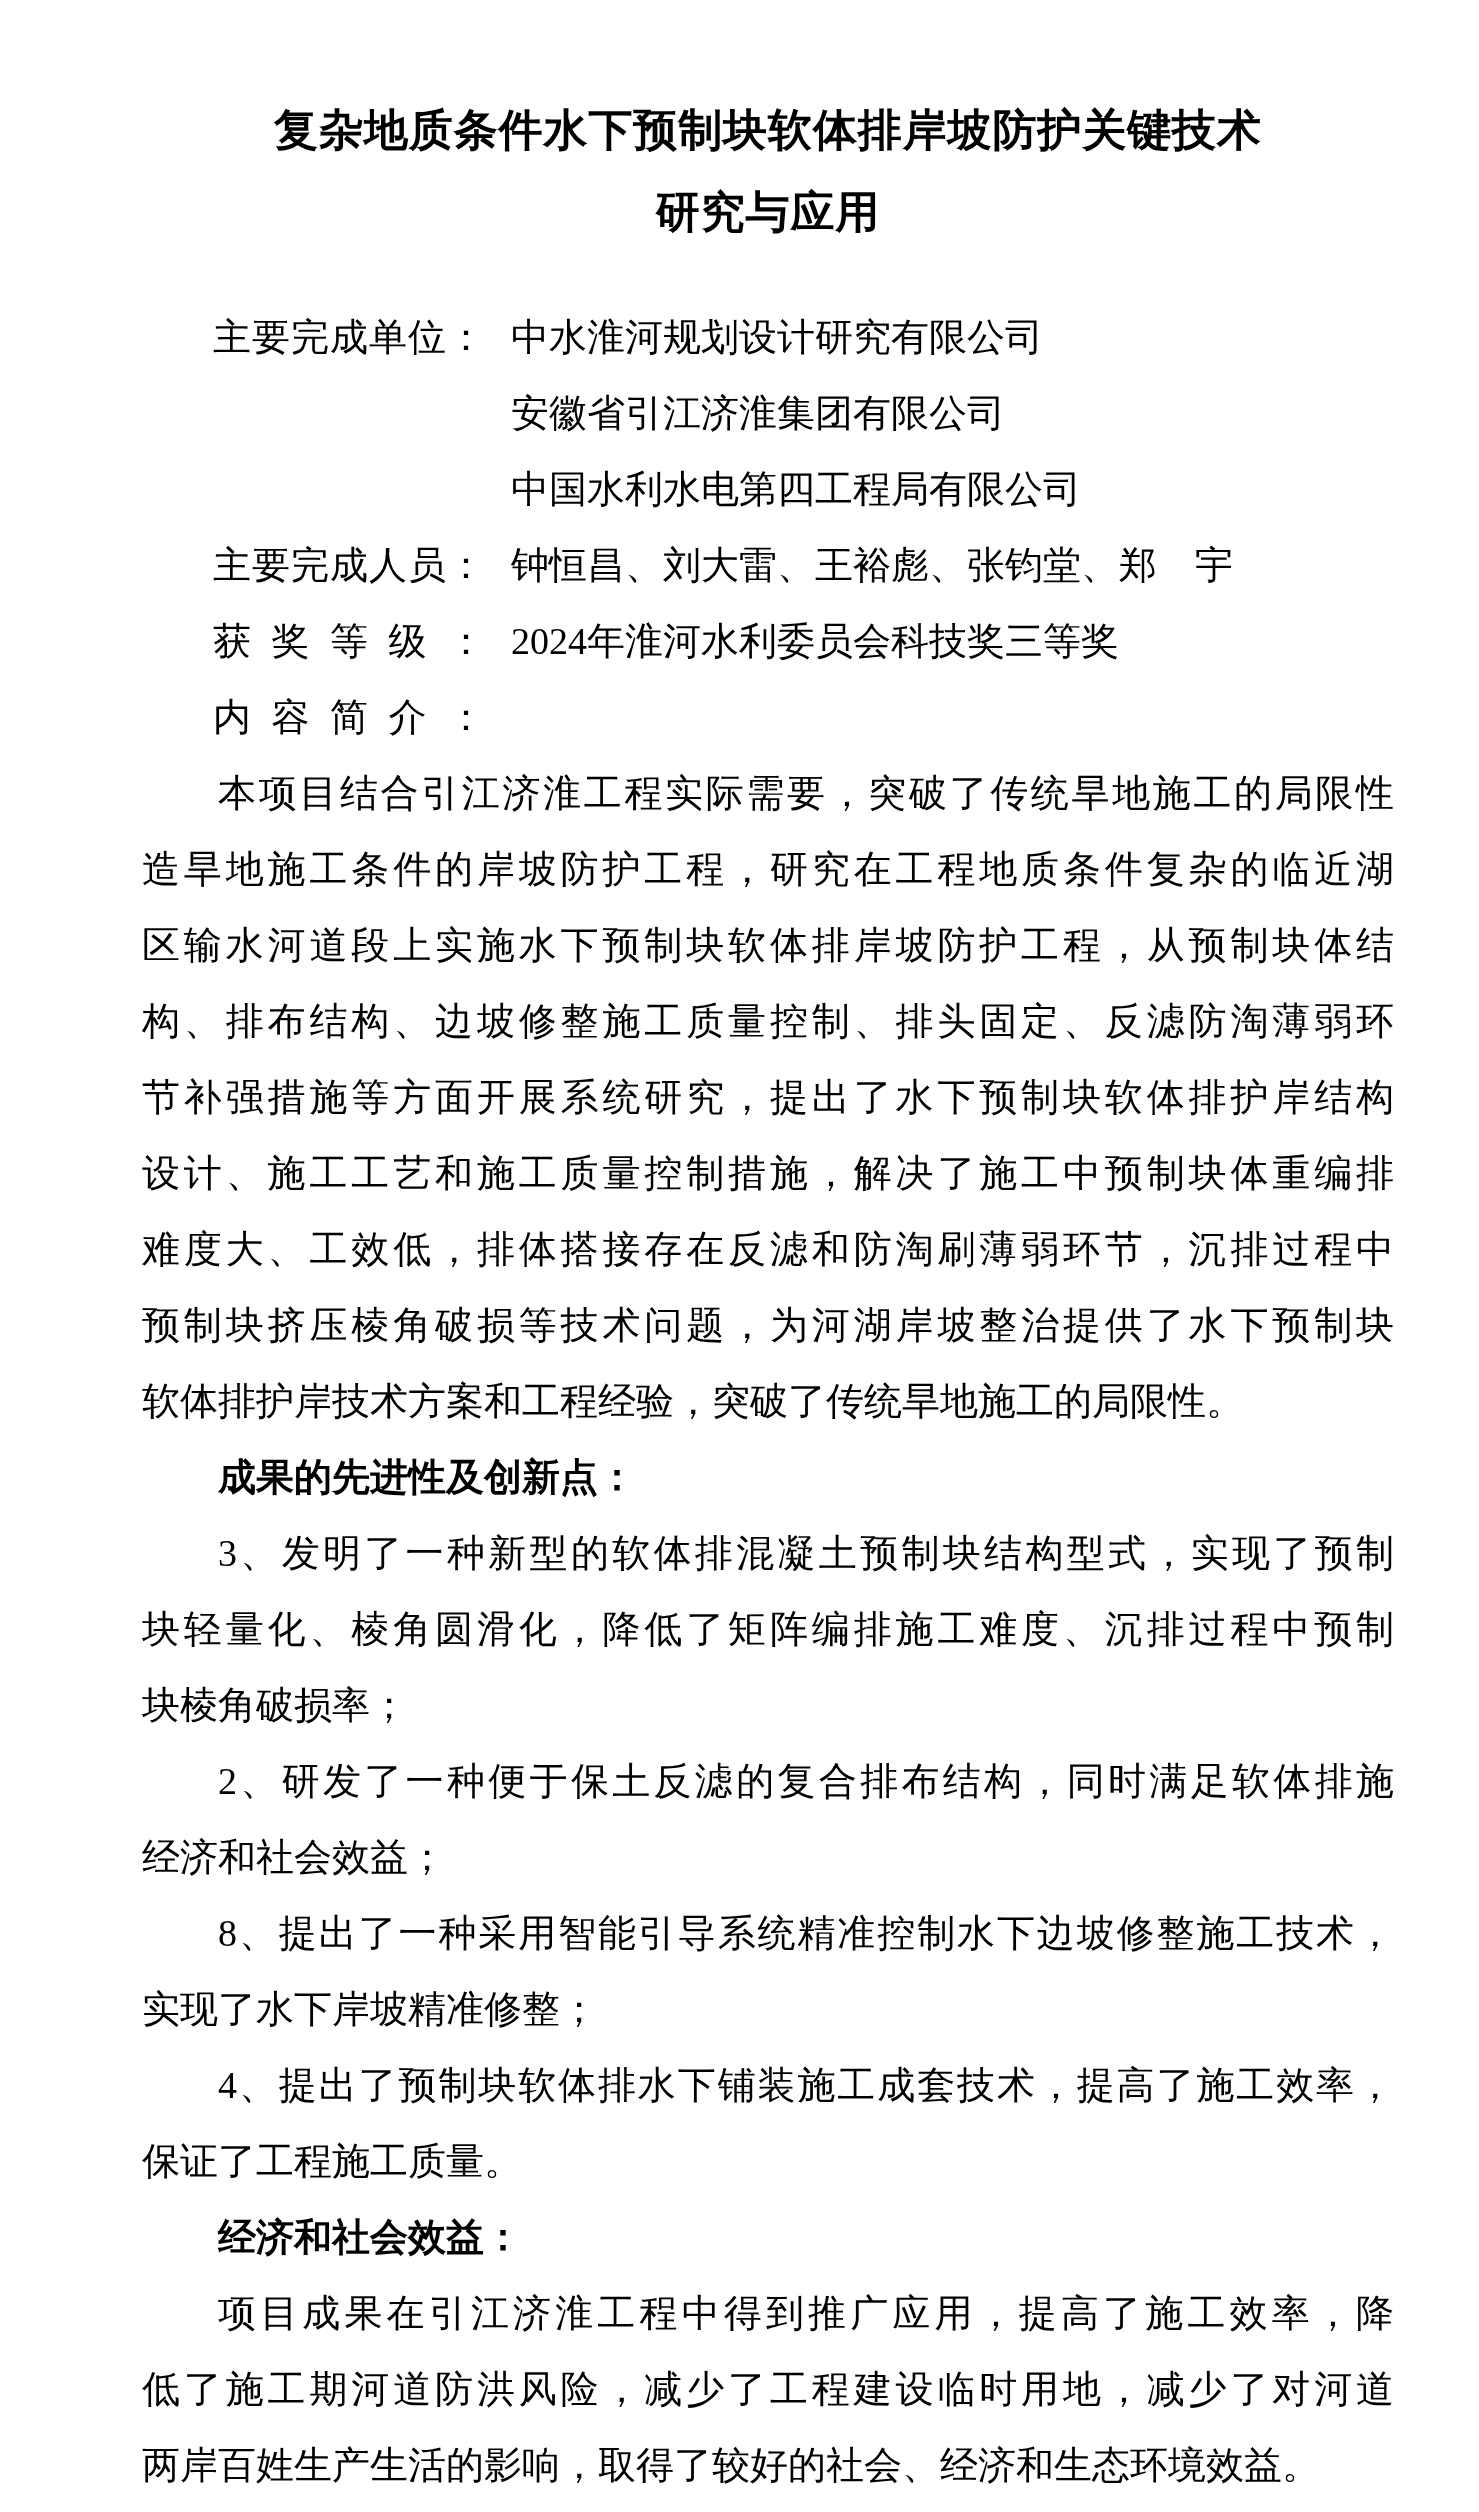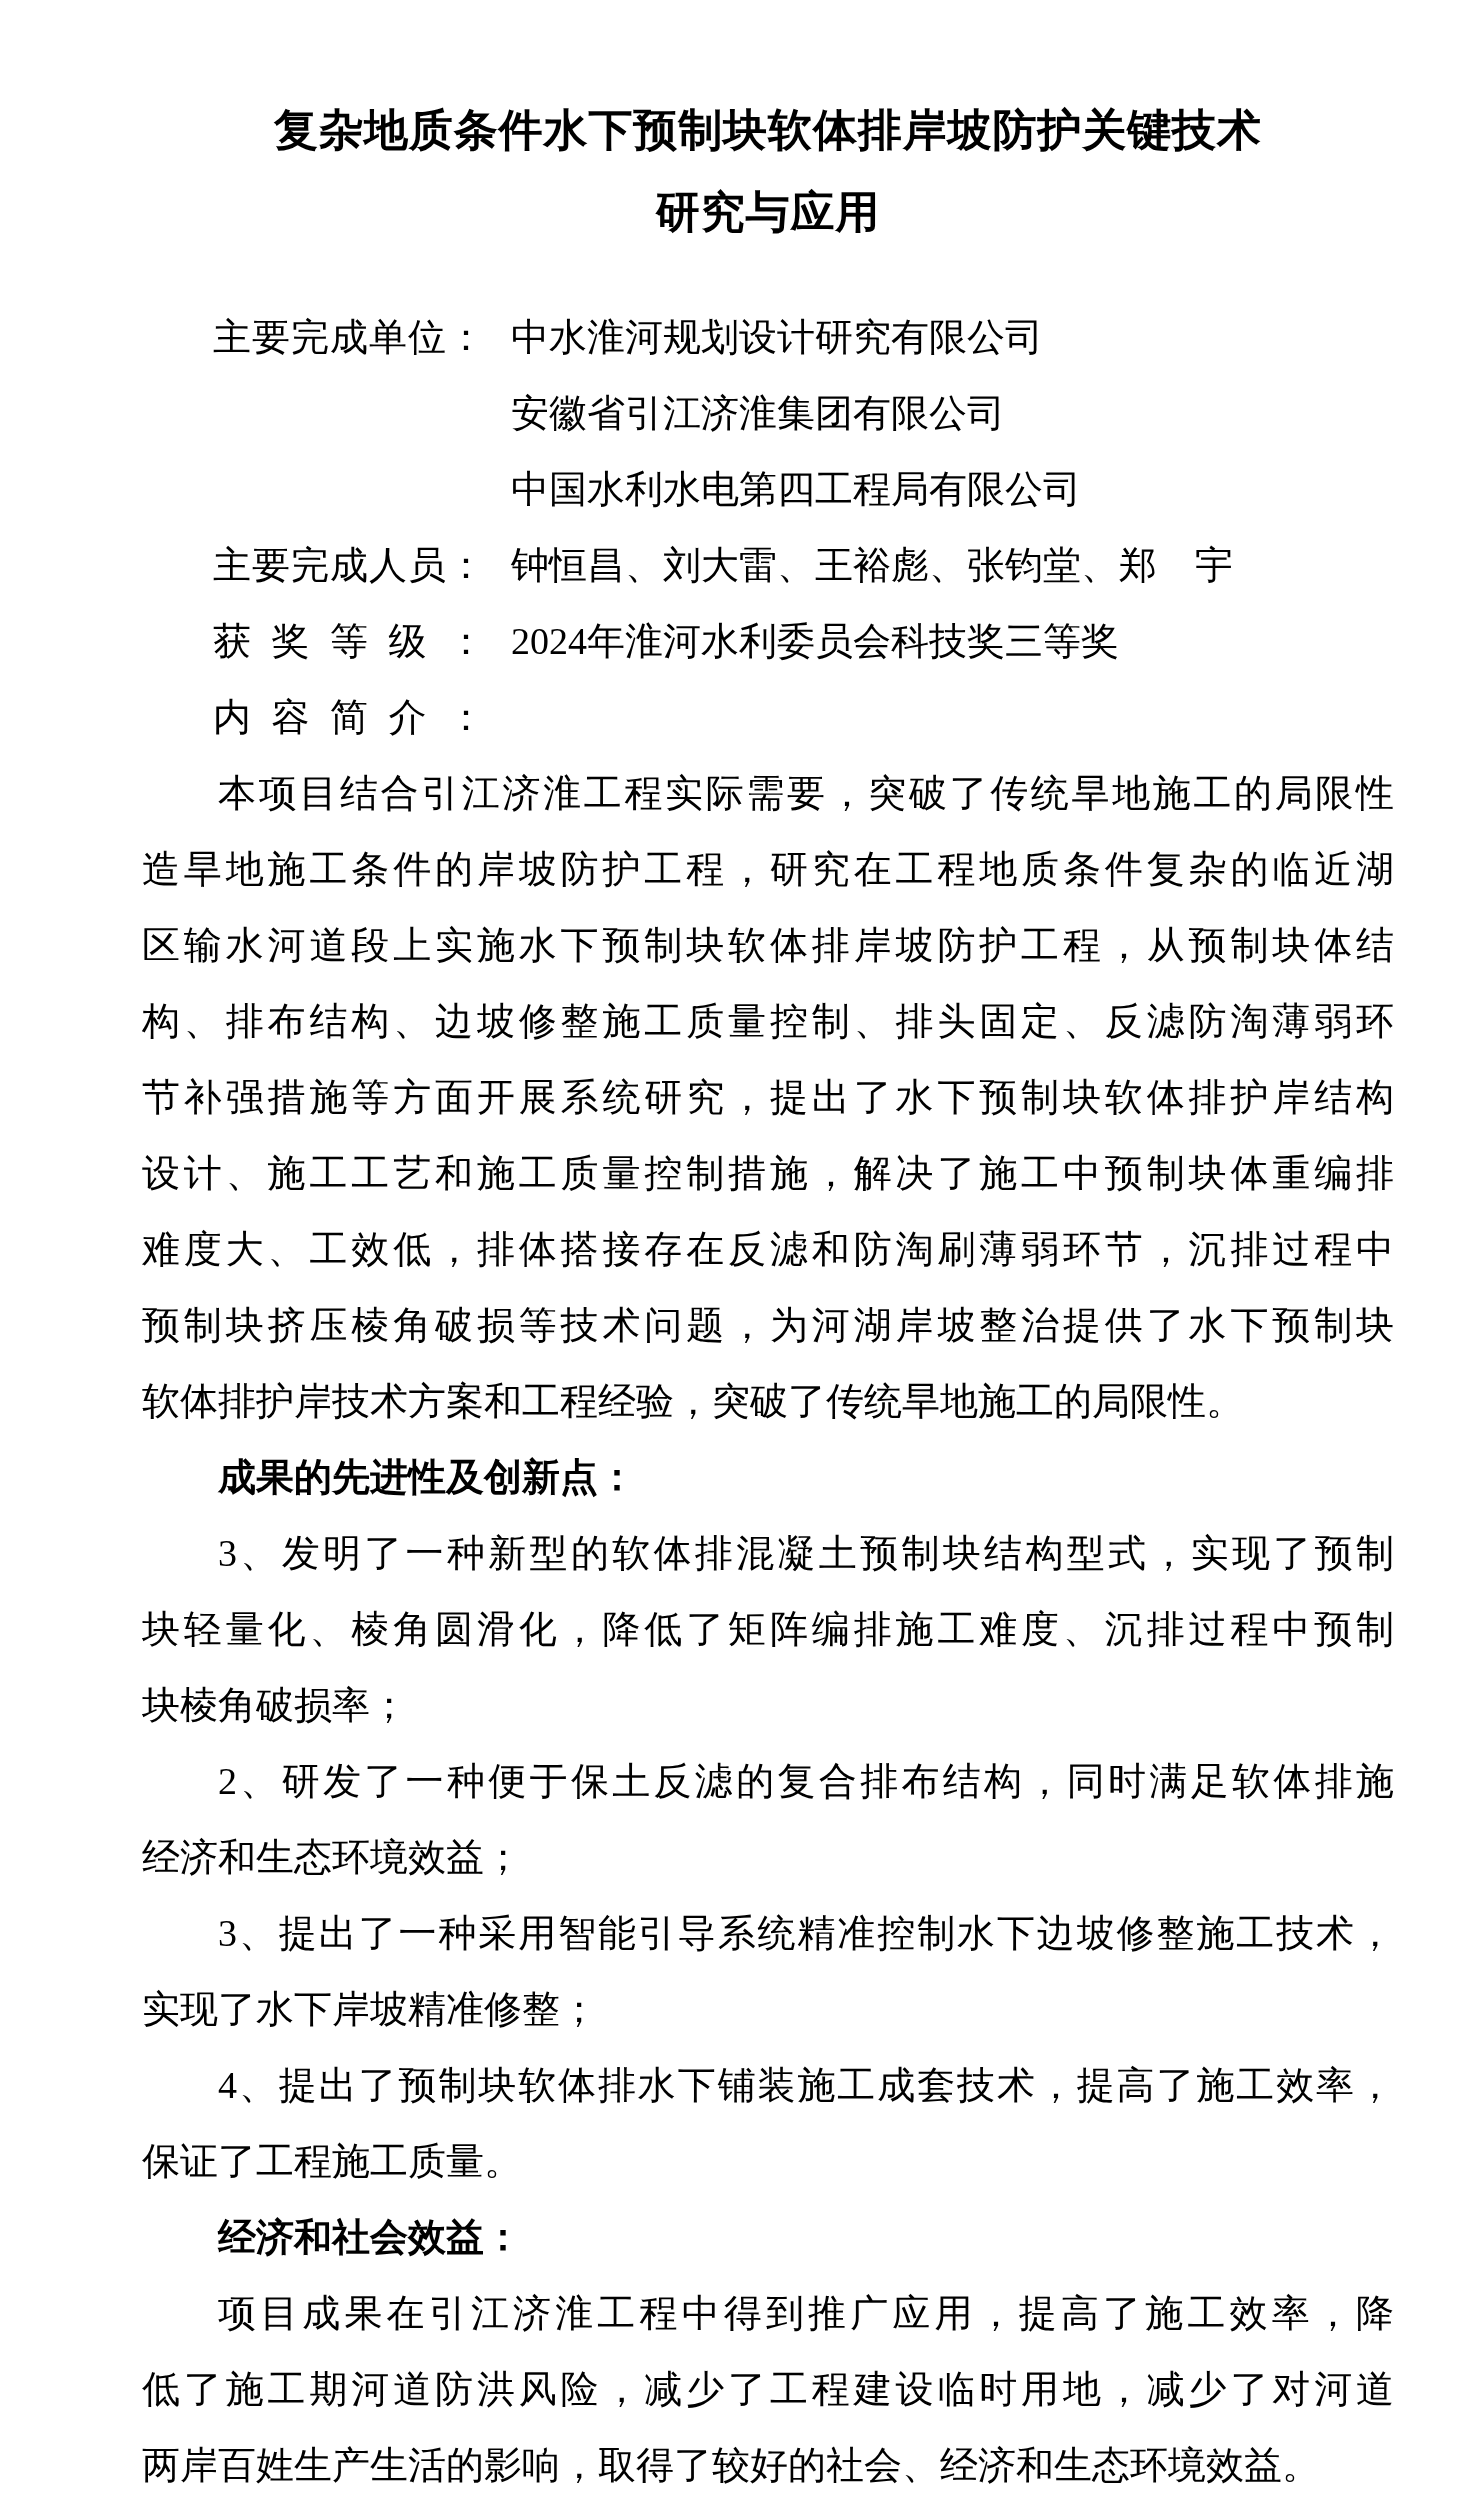--- a/index.html
+++ b/index.html
@@ -121,22 +121,22 @@
         <div class="bline">预制块挤压棱角破损等技术问题，为河湖岸坡整治提供了水下预制块</div>
         <div class="bline end">软体排护岸技术方案和工程经验，突破了传统旱地施工的局限性。</div>
       </div>
 
     <div class="heading">成果的先进性及创新点：</div>
     <div class="para-block">
         <div class="bline first">3、发明了一种新型的软体排混凝土预制块结构型式，实现了预制</div>
         <div class="bline">块轻量化、棱角圆滑化，降低了矩阵编排施工难度、沉排过程中预制</div>
         <div class="bline end">块棱角破损率；</div>
         <div class="bline first">2、研发了一种便于保土反滤的复合排布结构，同时满足软体排施</div>
-        <div class="bline end">经济和生态环境效益；</div>
-        <div class="bline first">3、提出了一种采用智能引导系统精准控制水下边坡修整施工技术，</div>
+        <div class="bline end">经济和社会效益；</div>
+        <div class="bline first">8、提出了一种采用智能引导系统精准控制水下边坡修整施工技术，</div>
         <div class="bline end">实现了水下岸坡精准修整；</div>
         <div class="bline first">4、提出了预制块软体排水下铺装施工成套技术，提高了施工效率，</div>
         <div class="bline end">保证了工程施工质量。</div>
       </div>
 
     <div class="heading">经济和社会效益：</div>
     <div class="para-block">
         <div class="bline first">项目成果在引江济淮工程中得到推广应用，提高了施工效率，降</div>
         <div class="bline">低了施工期河道防洪风险，减少了工程建设临时用地，减少了对河道</div>
         <div class="bline end">两岸百姓生产生活的影响，取得了较好的社会、经济和生态环境效益。</div>

